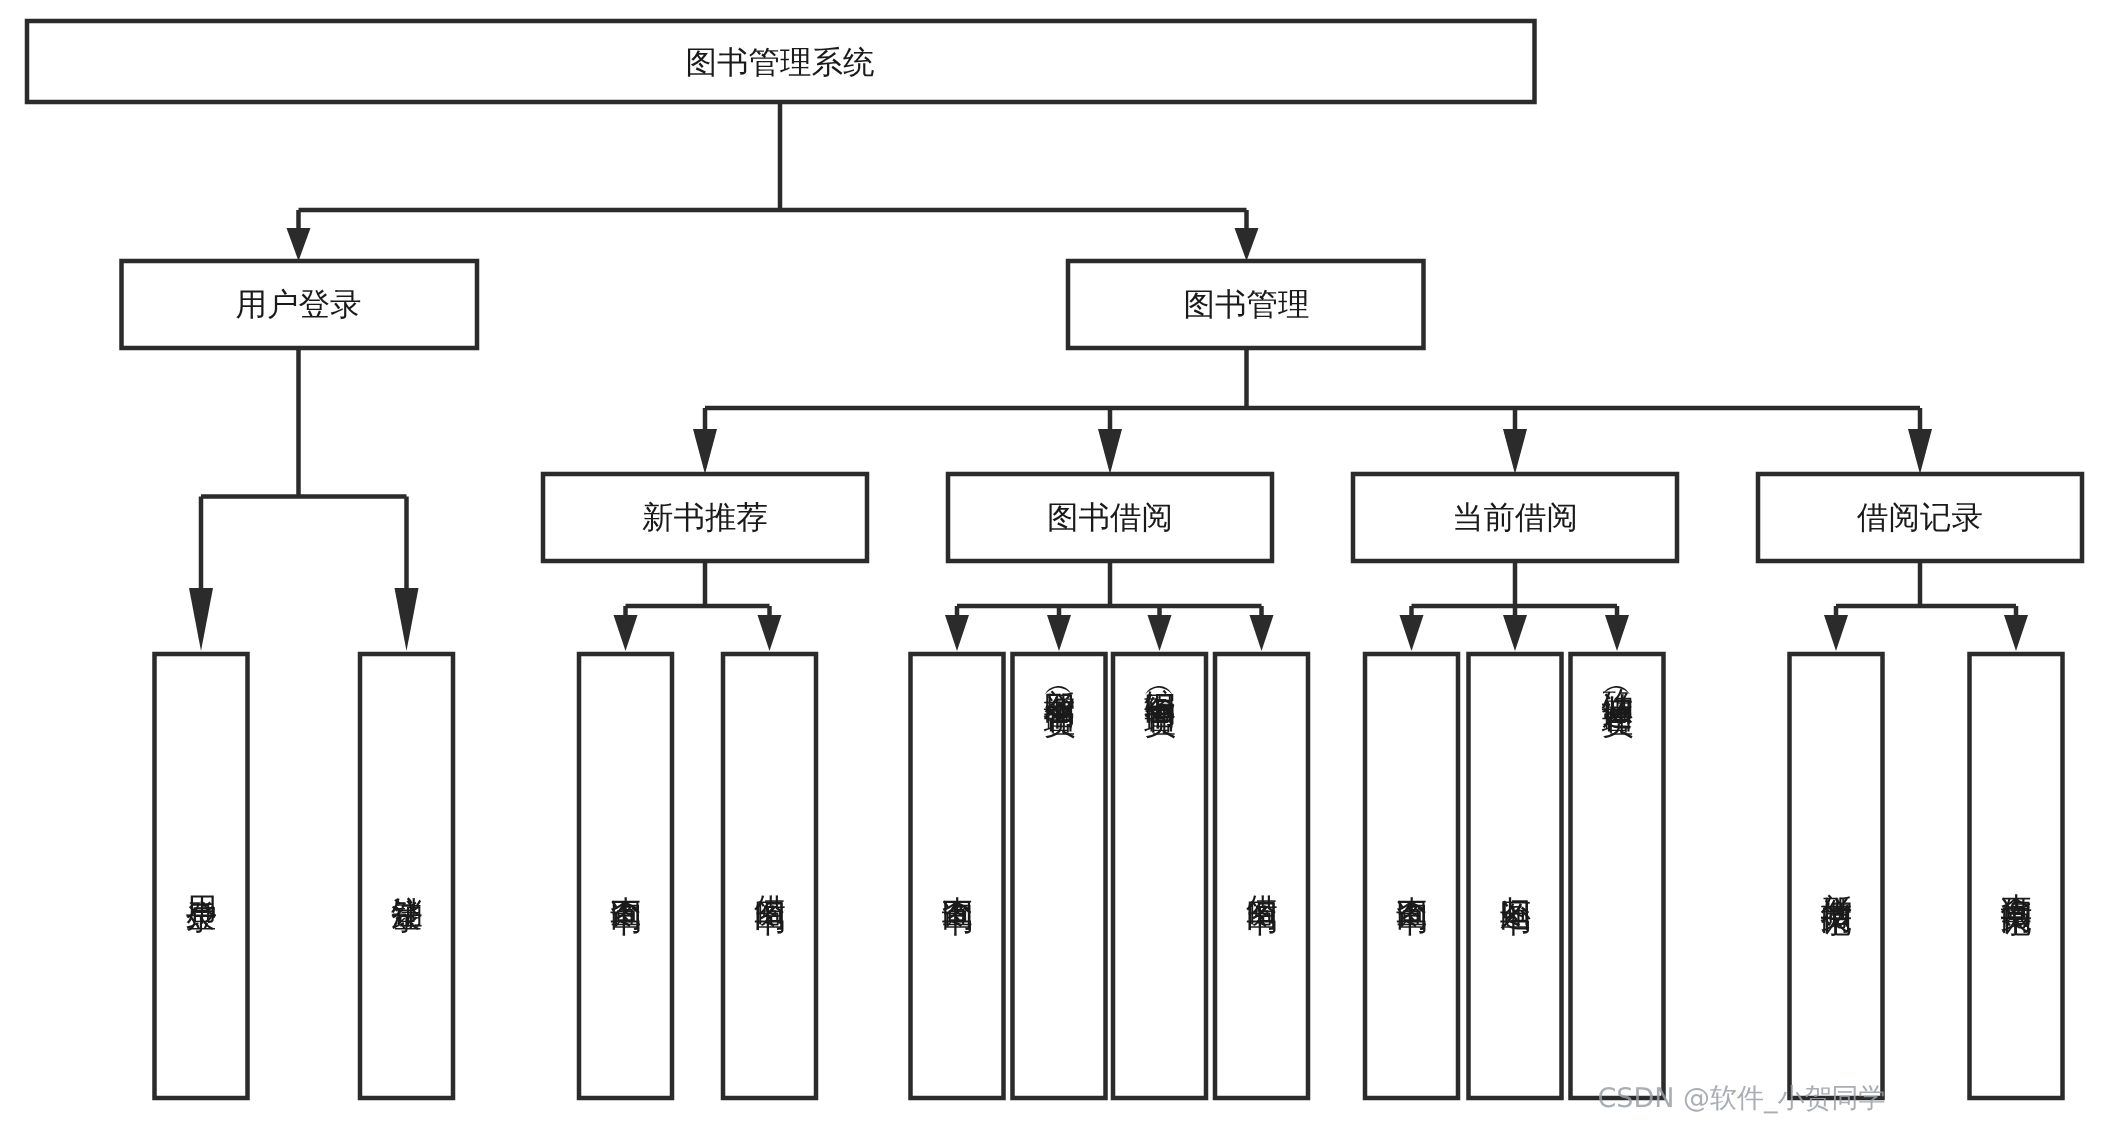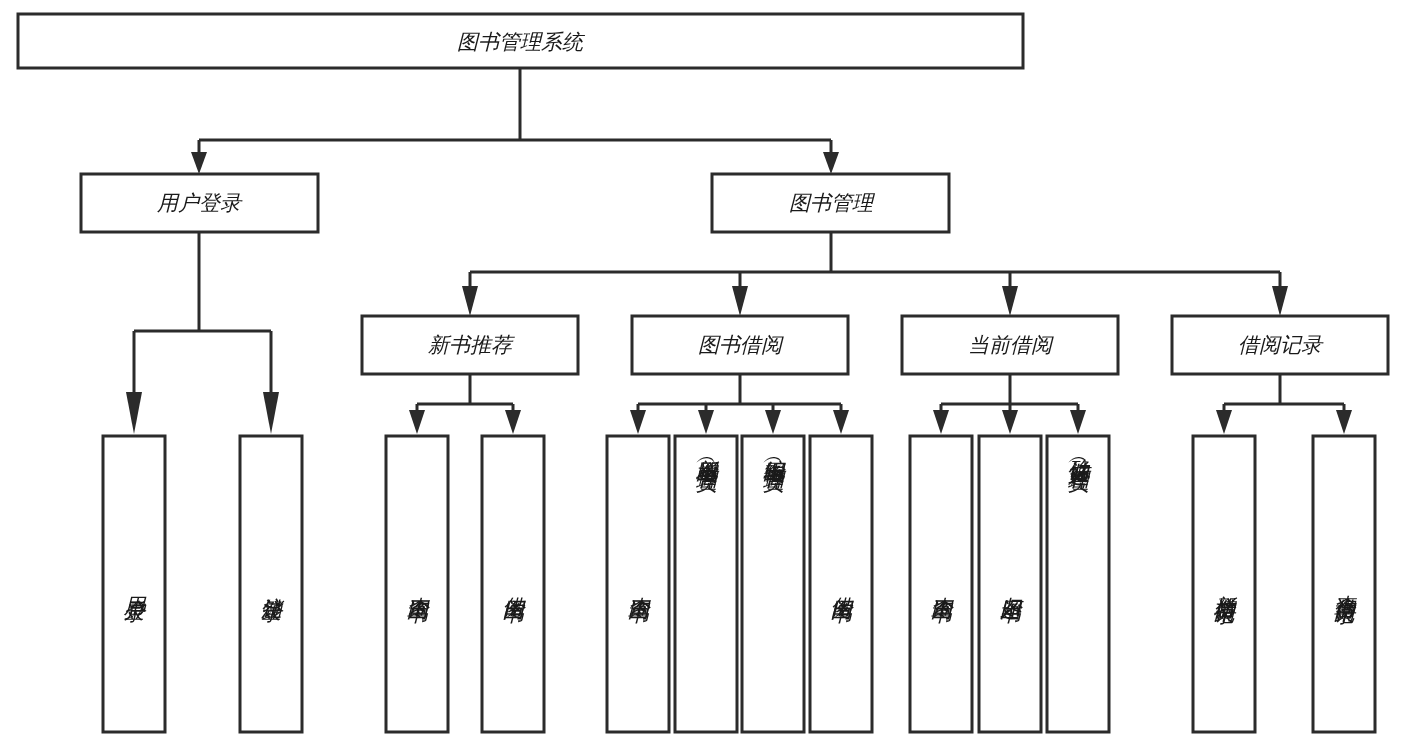--- a/index.html
+++ b/index.html
@@ -1,21 +1,21 @@
 <!DOCTYPE html>
 <html><head>
 <meta charset="utf-8">
 <style>
   html,body{margin:0;padding:0;background:#ffffff;}
   body{
     width:1405px;height:747px;
     font-family:"DejaVu Sans","Liberation Sans",sans-serif;
     overflow:hidden;
   }
-  #stage{position:relative;width:1265px;height:747px;background:#ffffff;font-style:italic;}
+  #stage{position:relative;width:1265px;height:747px;background:#ffffff;}
   svg{position:absolute;left:0;top:0;width:1405px;height:747px;}
   .node-box{
     fill:#ffffff;
     stroke:#2b2b2b;
     stroke-width:3;
   }
   .conn{
     stroke:#2b2b2b;
     stroke-width:3;
     fill:none;
@@ -175,13 +175,14 @@
   <div class="leaf-label" style="left:742px;top:436px;width:62px;height:296px;justify-content:flex-start;display:flex;align-items:center;padding-top:6px;box-sizing:border-box;">编辑图书（管理员）</div>
   <div class="leaf-label" style="left:810px;top:436px;width:62px;height:296px;justify-content:center;display:flex;align-items:center;">借阅图书</div>
 
   <div class="leaf-label" style="left:910px;top:436px;width:62px;height:296px;justify-content:center;display:flex;align-items:center;">查询图书</div>
   <div class="leaf-label" style="left:979px;top:436px;width:62px;height:296px;justify-content:center;display:flex;align-items:center;">归还图书</div>
   <div class="leaf-label" style="left:1047px;top:436px;width:62px;height:296px;justify-content:flex-start;display:flex;align-items:center;padding-top:6px;box-sizing:border-box;">确认归还（管理员）</div>
 
   <div class="leaf-label" style="left:1193px;top:436px;width:62px;height:296px;justify-content:center;display:flex;align-items:center;">新增借阅记录</div>
   <div class="leaf-label" style="left:1313px;top:436px;width:62px;height:296px;justify-content:center;display:flex;align-items:center;">查询借阅记录</div>
 
+  <div class="watermark">CSDN @软件_小贺同学</div>
 </div>
 
 </body></html>

